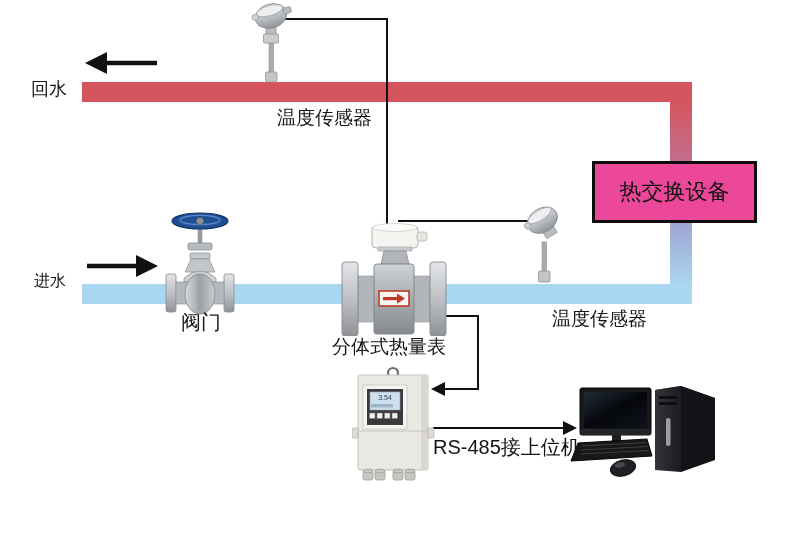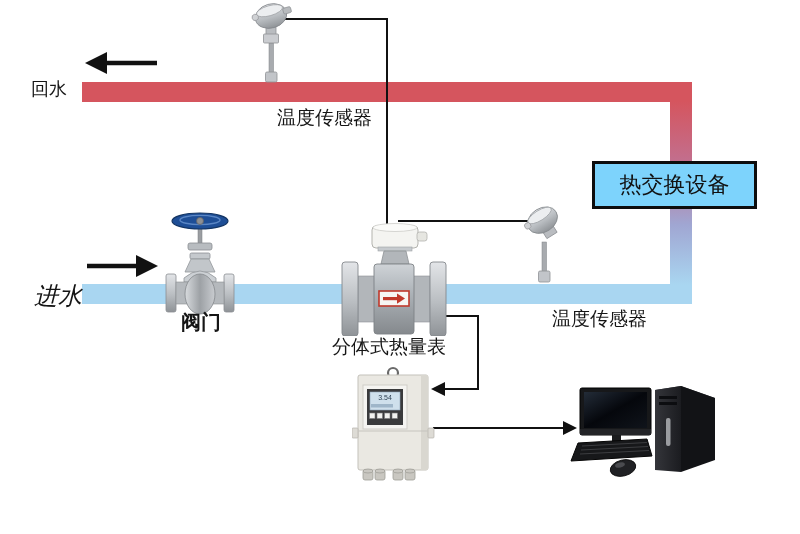--- a/index.html
+++ b/index.html
@@ -1,32 +1,32 @@
 <!DOCTYPE html>
 <html><head>
 <meta charset="utf-8">
 <style>
   html,body{margin:0;padding:0;background:#fff;}
   .canvas{position:relative;width:800px;height:534px;background:#fff;
           font-family:"Liberation Sans",sans-serif;overflow:hidden;}
   .abs{position:absolute;}
   .label{position:absolute;color:#151515;font-size:19px;line-height:1.1;white-space:nowrap;}
   .lbl-return{left:31px;top:80px;font-size:18px;}
-  .lbl-inlet{left:34px;top:283px;font-size:24px;font-style:italic;}
+  .lbl-inlet{left:34px;top:272px;font-size:16px;}
   .lbl-ts1{left:277px;top:108px;}
   .lbl-ts2{left:552px;top:309px;}
-  .lbl-valve{left:181px;top:311px;font-size:20px;font-weight:bold;}
+  .lbl-valve{left:181px;top:311px;font-size:20px;}
   .lbl-meter{left:332px;top:337px;text-align:right;}
   .lbl-rs485{left:433px;top:436px;font-size:20px;}
   .pipe-return{left:82px;top:82px;width:610px;height:20px;background:#d5555e;}
   .pipe-riser{left:670px;top:101px;width:22px;height:184px;
       background:linear-gradient(180deg,#d5555e 0%,#c26f8e 33%,#a0a6d2 67%,#a9d6f1 100%);}
   .pipe-inlet{left:82px;top:284px;width:610px;height:20px;background:#a9d6f1;}
-  .hx-box{left:592px;top:161px;width:165px;height:48px;box-sizing:border-box;
-      border:3px solid #0d0d0d;background:#7dd3fc;display:flex;align-items:center;
+  .hx-box{left:592px;top:161px;width:165px;height:62px;box-sizing:border-box;
+      border:3px solid #0d0d0d;background:#ec4899;display:flex;align-items:center;
       justify-content:center;font-size:22px;color:#111;}
   svg{display:block;}
 </style>
 </head>
 <body>
 
 <div class="canvas">
 
   <div class="abs pipe-return"></div>
   <div class="abs pipe-inlet"></div>
@@ -190,14 +190,15 @@
     <ellipse cx="65" cy="110" rx="13" ry="8" transform="rotate(-14 65 110)" fill="#202124" stroke="#0a0a0a" stroke-width="0.8"></ellipse>
     <ellipse cx="62" cy="107" rx="5" ry="2.5" transform="rotate(-14 62 107)" fill="#4a4b4f"></ellipse>
   </svg>
 
   <div class="label lbl-return">回水</div>
   <div class="label lbl-inlet">进水</div>
   <div class="label lbl-ts1">温度传感器</div>
   <div class="label lbl-ts2">温度传感器</div>
   <div class="label lbl-valve">阀门</div>
   <div class="label lbl-meter">分体式热量表</div>
+  <div class="label lbl-rs485">RS-485接上位机</div>
 
 </div>
 
 </body></html>

